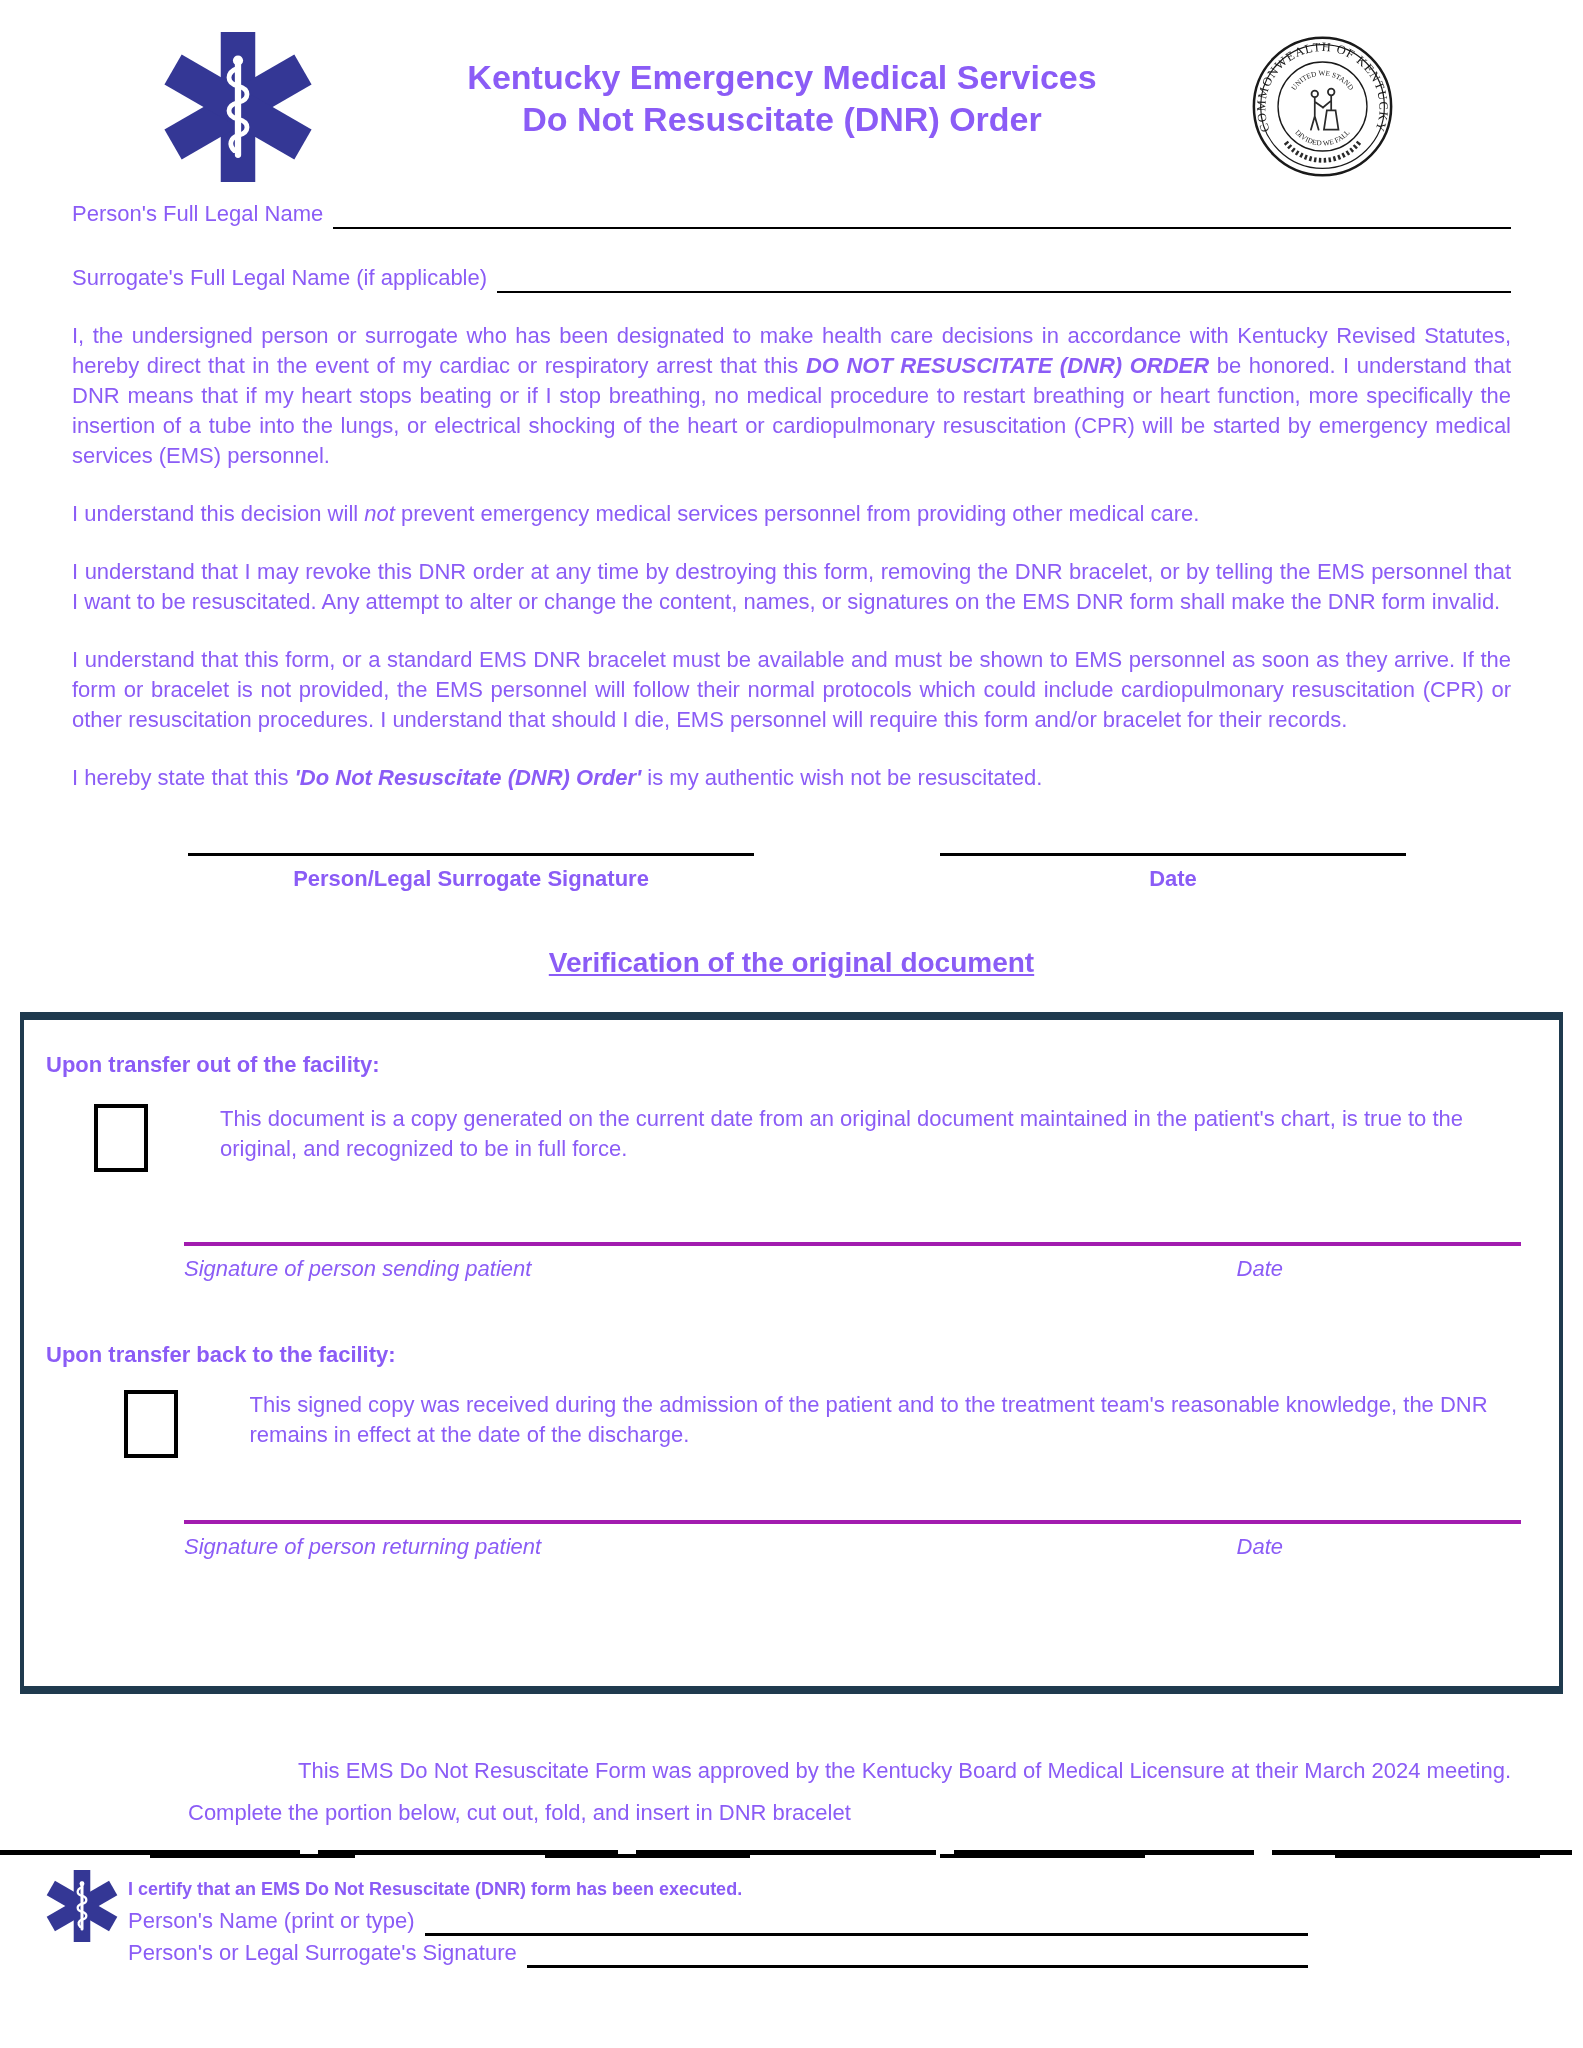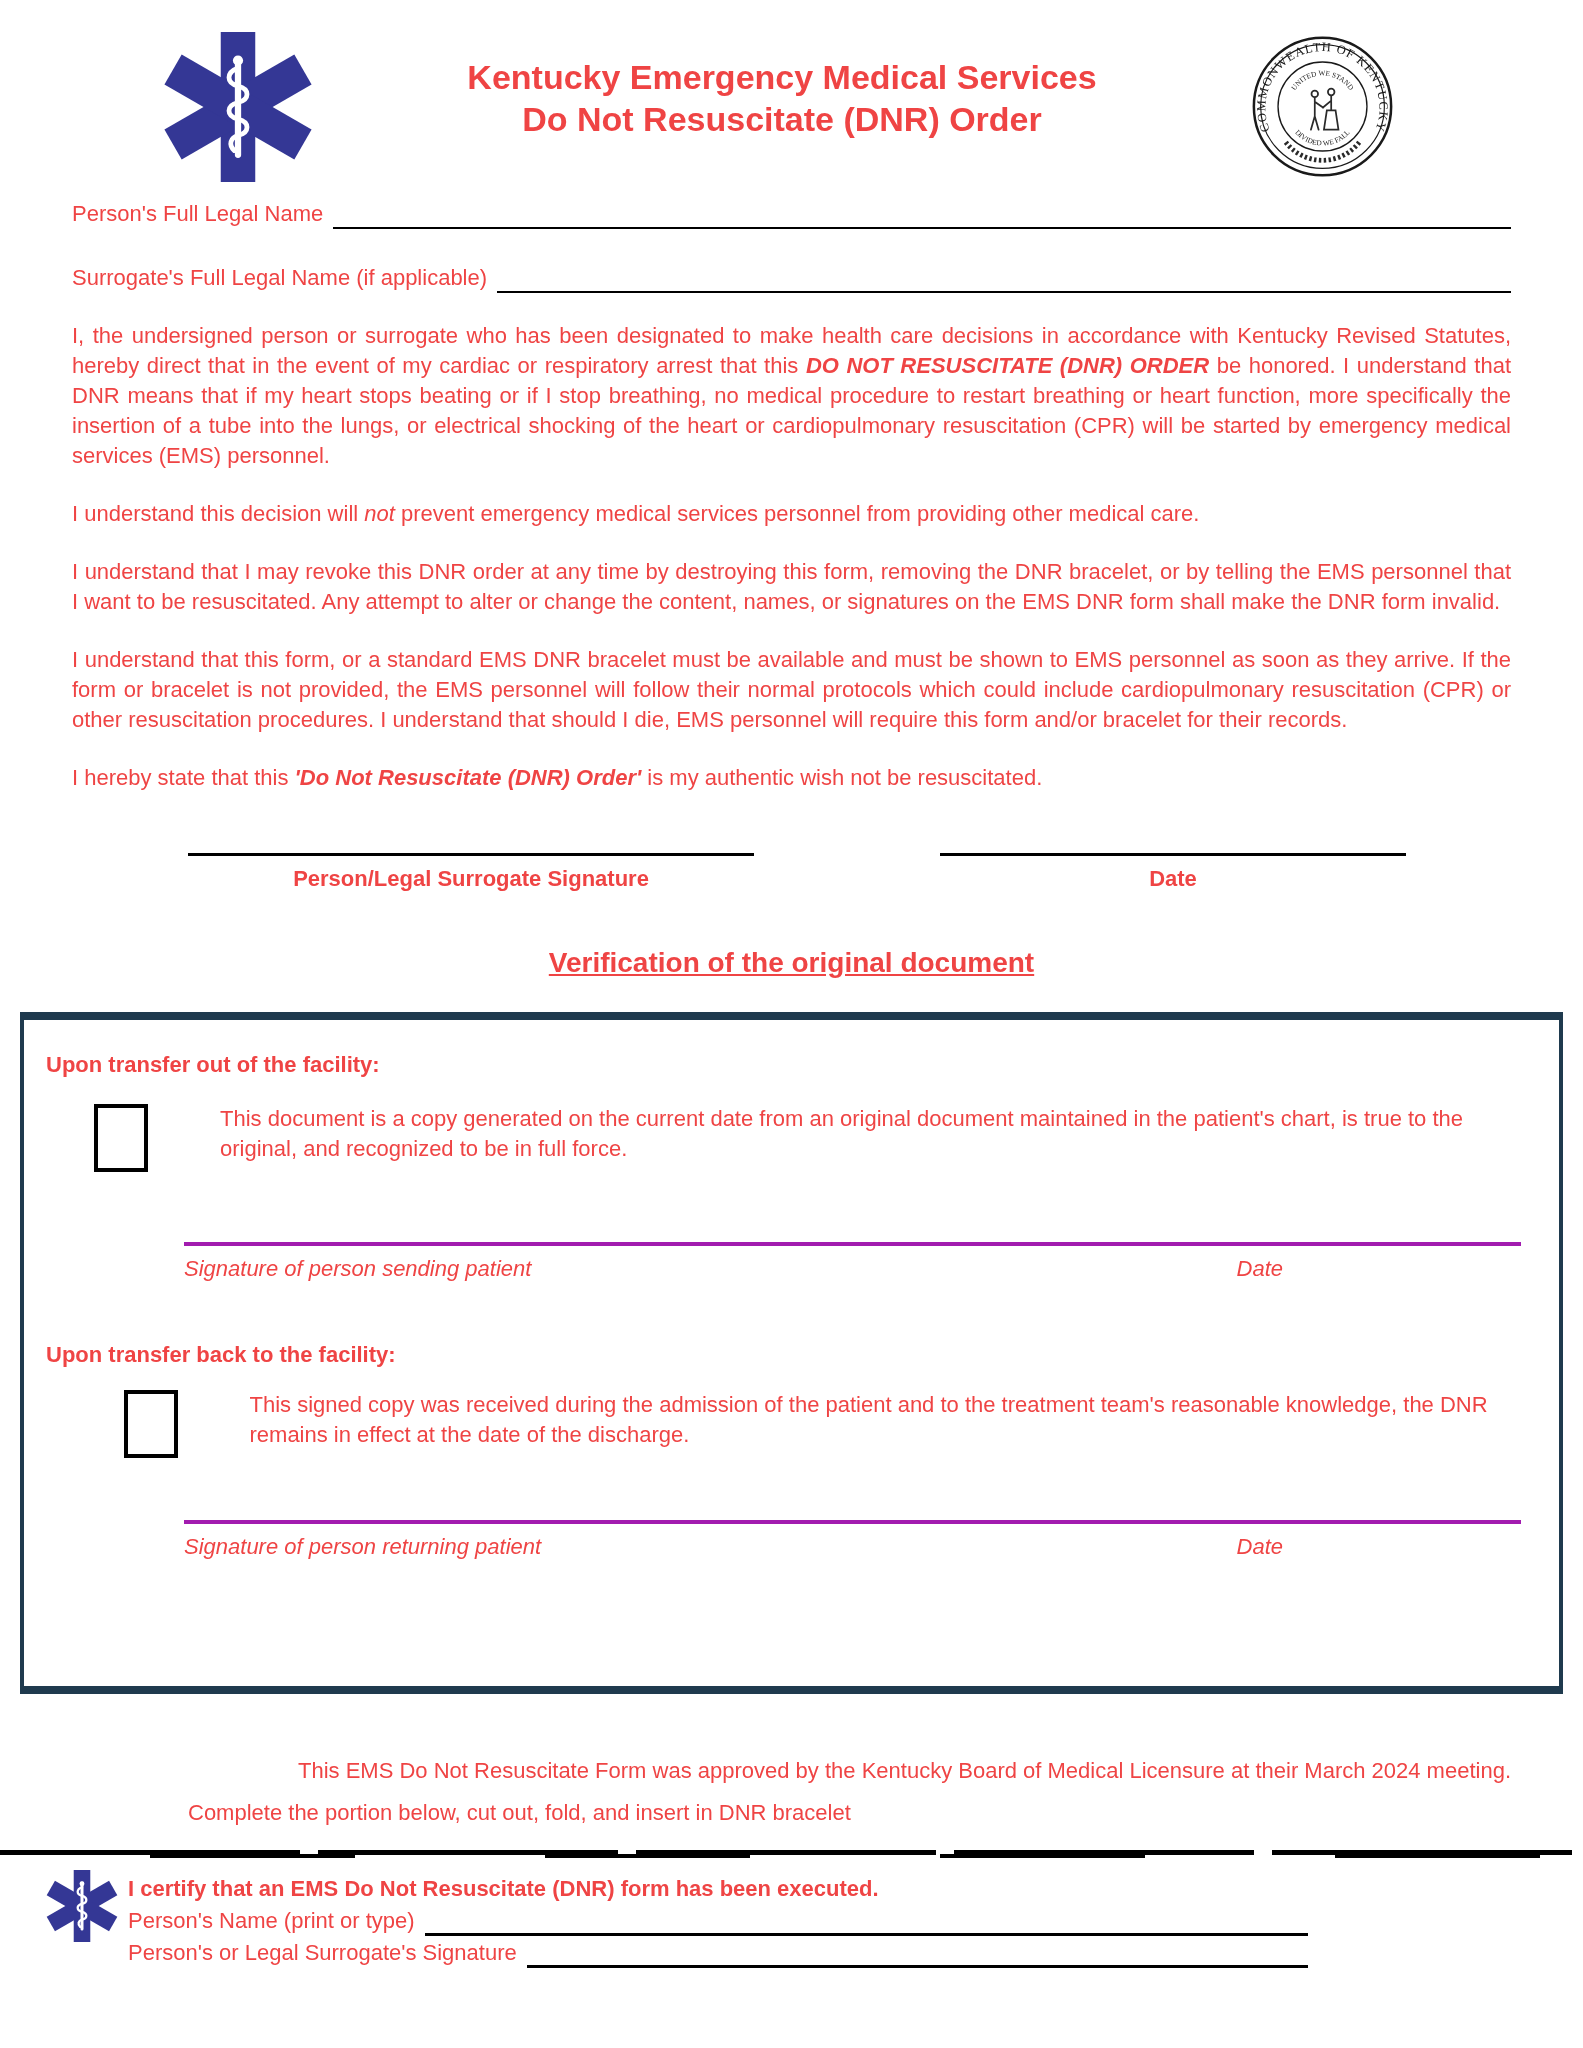--- a/index.html
+++ b/index.html
@@ -1,18 +1,18 @@
 <!DOCTYPE html>
 <html><head>
 <meta charset="utf-8">
 <style>
   html,body { margin:0; padding:0; background:#ffffff; }
   .page {
     position:relative; width:1583px; height:2048px; background:#fff;
-    font-family:"Liberation Sans", sans-serif; font-size:22px; line-height:30px; color:#ef4444;
+    font-family:"Liberation Sans", sans-serif; font-size:22px; line-height:30px; color:#8b5cf6;
     overflow:hidden; margin:0 auto;
   }
   
   .header { display:flex; align-items:flex-start; padding:32px 188px 0 162px; height:153px; }
   .star-large { width:152px; height:150px; flex:none; }
   .title-block { flex:1; text-align:center; font-weight:bold; font-size:34px; line-height:42px; padding-top:24px; }
   .seal { width:145px; height:145px; flex:none; margin-top:2px; }
   .seal text { font-family:"Liberation Serif", serif; fill:#1a1a1a; }
   
   .content { padding:0 72px; }
@@ -46,21 +46,21 @@
   
   .approval { margin:62px 0 0 20px;text-align:right; }
   .instruction { margin:12px 0 0 116px; }
   .cutline { position:relative; margin:22px -72px 0 -72px; height:12px; }
   .cutline .seg1 { position:absolute; top:0; left:0; right:0; height:5px;
                    background:repeating-linear-gradient(90deg,#000 0 300px, transparent 300px 318px); }
   .cutline .seg2 { position:absolute; top:4px; left:150px; right:0; height:4px;
                    background:repeating-linear-gradient(90deg,#000 0 205px, transparent 205px 395px); }
   .bracelet { position:relative; margin-top:12px; padding-left:56px; }
   .star-small { position:absolute; left:-26px; top:-10px; width:72px; height:84px; }
-  .cert { font-weight:bold; font-size:22px; margin:0; line-height:30px; }
+  .cert { font-weight:bold; font-size:18px; margin:0; line-height:30px; }
   .bfieldrow { display:flex; align-items:flex-end; width:1180px; margin-top:2px; }
   .bfieldrow .flabel { white-space:nowrap; padding-right:10px; }
   .bfieldrow .blank { border-bottom:3px solid #000; height:27px; }
 </style>
 </head>
 <body>
 
 <div class="page">
 
   <div class="header">

